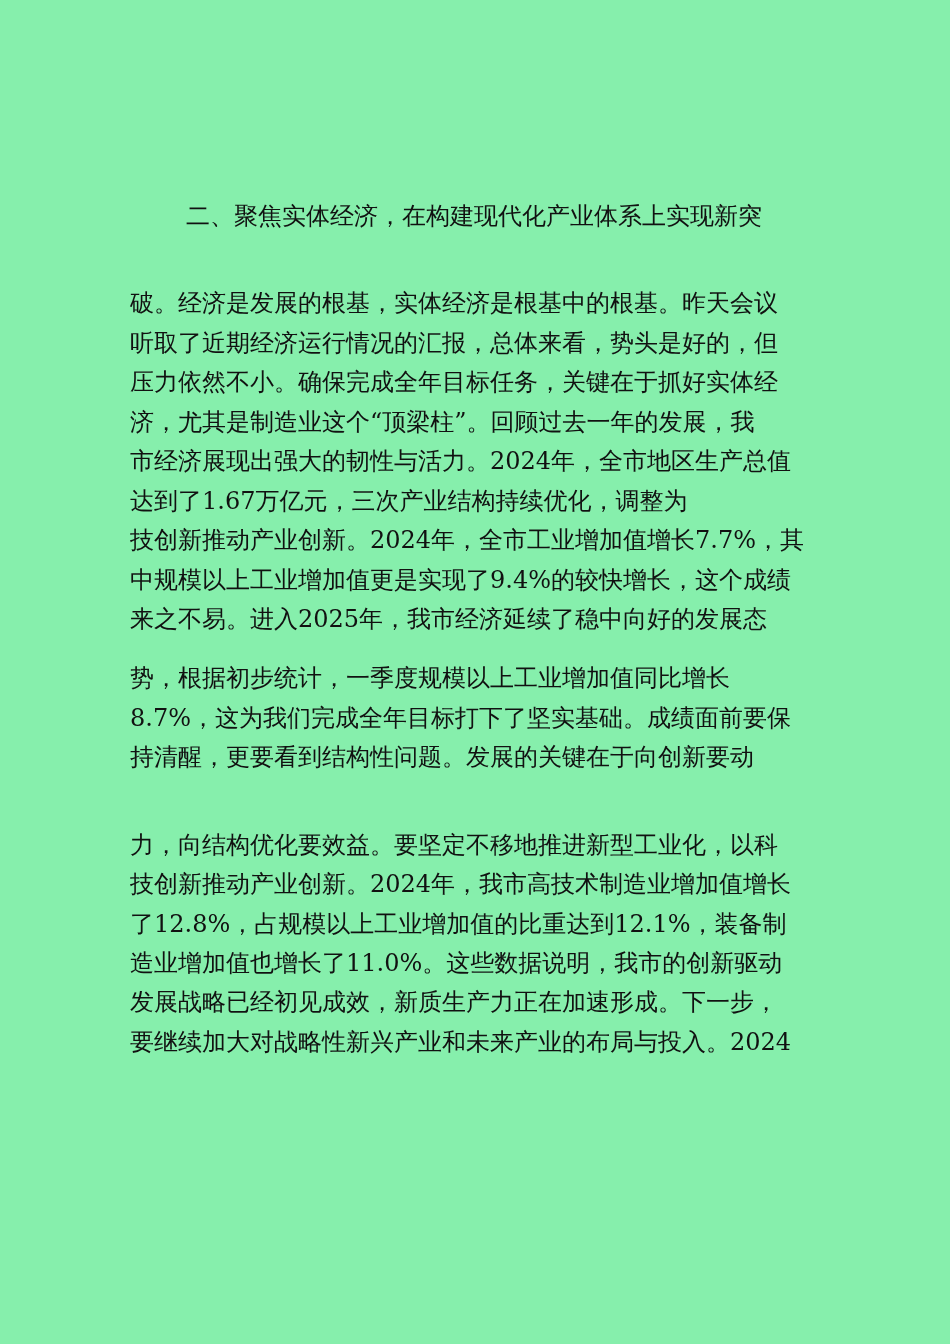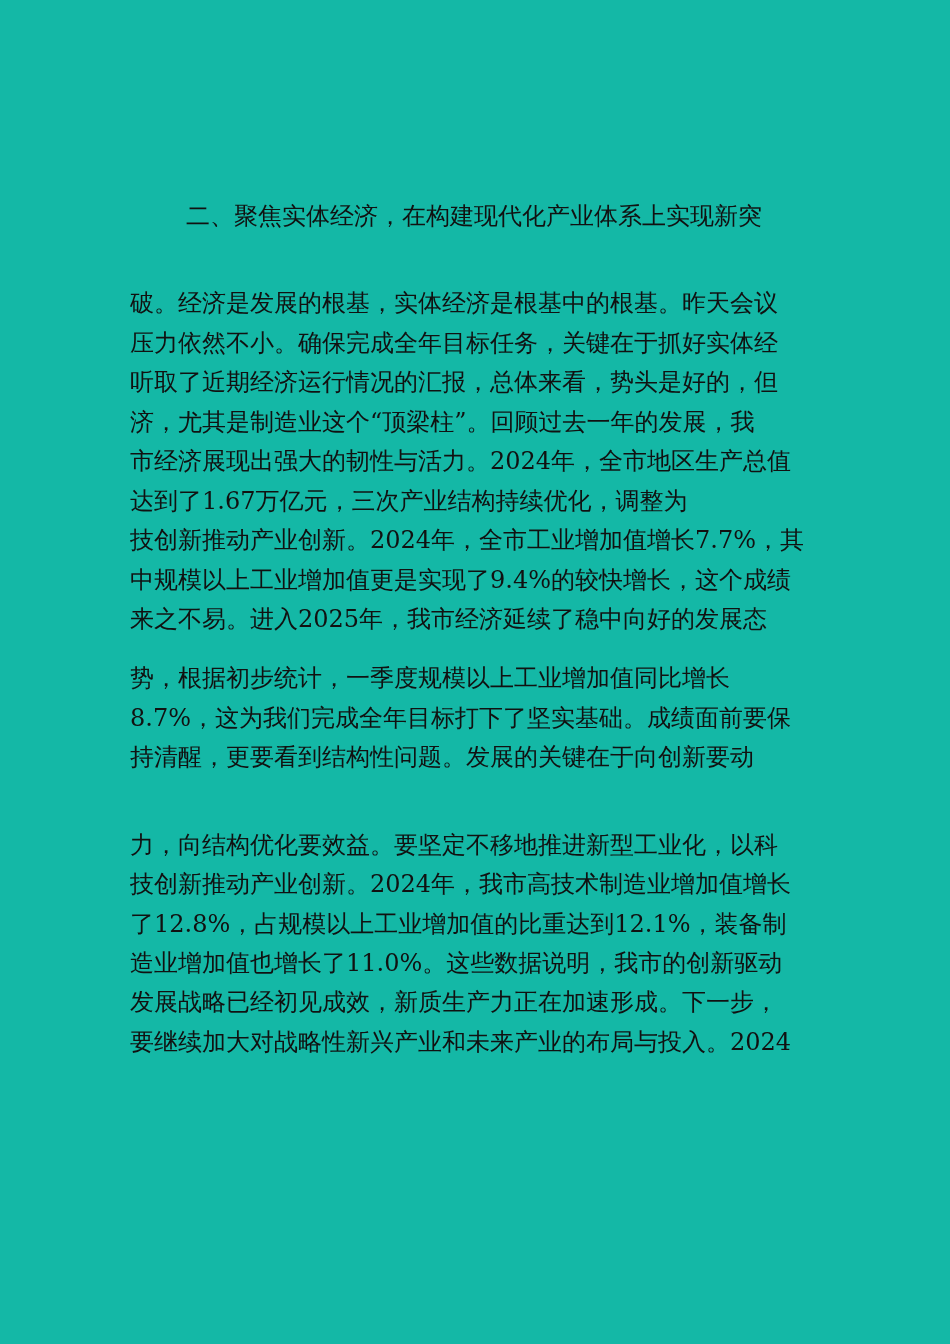--- a/index.html
+++ b/index.html
@@ -12,21 +12,21 @@
       height: 1344px;
       position: relative;
       overflow: hidden;
     }
     .page {
       position: absolute;
       left: 0;
       top: 0;
       width: 950px;
       height: 1344px;
-      background: #14b8a6;
+      background: #86efac;
     }
     .content {
       position: absolute;
       left: 130px;
       top: 197px;
       width: 694px;
     }
     .line {
       height: 39.45px;
       line-height: 39.45px;
@@ -46,22 +46,22 @@
       text-align-last: justify;
     }
   </style>
 </head>
 <body>
 
 <div class="page">
   <div class="content">
     <div class="line first" style="letter-spacing: 0px; text-align: left; text-align-last: left;">二、聚焦实体经济，在构建现代化产业体系上实现新突</div>
     <div class="line" style="letter-spacing: 0px; text-align: right; text-align-last: left; margin-top: 48px;">破。经济是发展的根基，实体经济是根基中的根基。昨天会议</div>
+    <div class="line" style="letter-spacing: 0px; text-align: left; text-align-last: left;">听取了近期经济运行情况的汇报，总体来看，势头是好的，但</div>
     <div class="line" style="letter-spacing: 0px; text-align: left; text-align-last: left;">压力依然不小。确保完成全年目标任务，关键在于抓好实体经</div>
-    <div class="line" style="letter-spacing: 0px; text-align: left; text-align-last: left;">听取了近期经济运行情况的汇报，总体来看，势头是好的，但</div>
     <div class="line" style="letter-spacing: 0px; text-align: left; text-align-last: left;">济，尤其是制造业这个“顶梁柱”。回顾过去一年的发展，我</div>
     <div class="line" style="letter-spacing: 0px; text-align: left; text-align-last: left;">市经济展现出强大的韧性与活力。2024年，全市地区生产总值</div>
     <div class="line" style="letter-spacing: 0px; text-align: left; text-align-last: left;">达到了1.67万亿元，三次产业结构持续优化，调整为</div>
     <div class="line" style="letter-spacing: 0px; text-align: left; text-align-last: left;">技创新推动产业创新。2024年，全市工业增加值增长7.7%，其</div>
     <div class="line" style="letter-spacing: 0px; text-align: left; text-align-last: left;">中规模以上工业增加值更是实现了9.4%的较快增长，这个成绩</div>
     <div class="line" style="letter-spacing: 0px; text-align: left; text-align-last: left;">来之不易。进入2025年，我市经济延续了稳中向好的发展态</div>
     <div class="line" style="letter-spacing: 0px; text-align: left; text-align-last: left; margin-top: 20px;">势，根据初步统计，一季度规模以上工业增加值同比增长</div>
     <div class="line" style="letter-spacing: 0px; text-align: left; text-align-last: left;">8.7%，这为我们完成全年目标打下了坚实基础。成绩面前要保</div>
     <div class="line" style="letter-spacing: 0px; text-align: right; text-align-last: left;">持清醒，更要看到结构性问题。发展的关键在于向创新要动</div>
     <div class="line" style="letter-spacing: 0px; text-align: left; text-align-last: left; margin-top: 48px;">力，向结构优化要效益。要坚定不移地推进新型工业化，以科</div>

